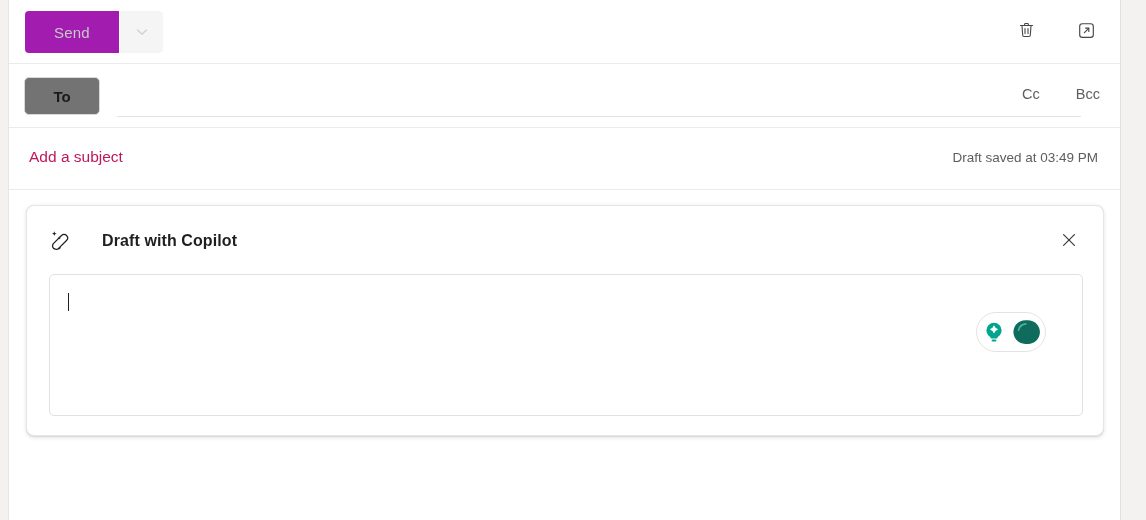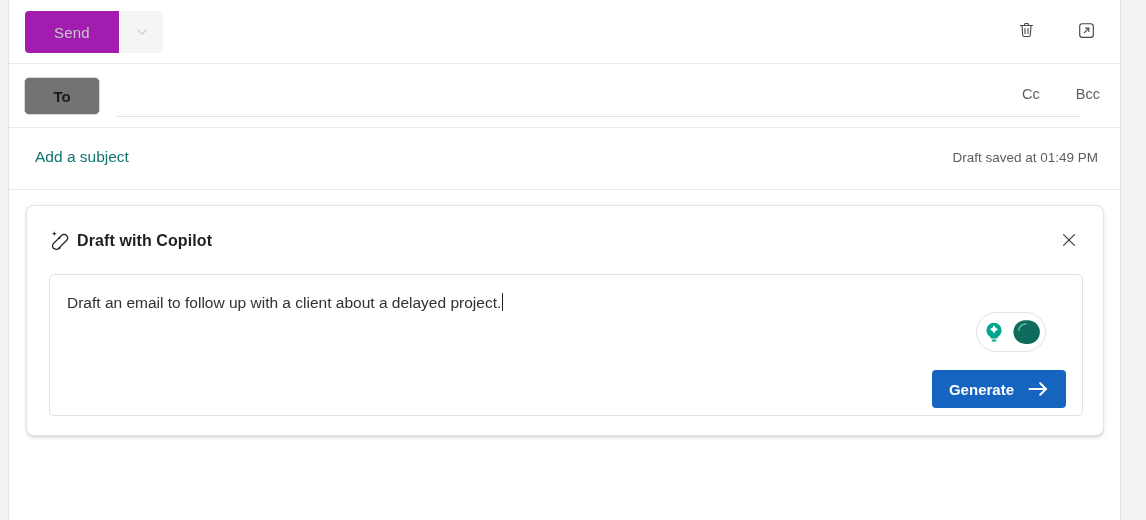--- a/index.html
+++ b/index.html
@@ -102,23 +102,23 @@
   }
 
   
   .subject-row {
     position: relative;
     height: 62px;
     border-bottom: 1px solid #ebebeb;
   }
   .subject-placeholder {
     position: absolute;
-    left: 26px; top: 20px;
+    left: 20px; top: 20px;
     font-size: 15.5px;
-    color: #0f766e;
+    color: #be185d;
   }
   .draft-status {
     position: absolute;
     right: 22px; top: 22px;
     font-size: 13.5px;
     color: #605e5c;
   }
 
   
   .copilot-card {
@@ -130,21 +130,21 @@
     border-radius: 8px;
     box-shadow: 0 1.6px 4px rgba(0,0,0,.10), 0 0.3px 1px rgba(0,0,0,.08);
   }
   .card-header {
     position: relative;
     height: 72px;
   }
   .card-title-group {
     position: absolute;
     left: 21px; top: 22px;
-    display: flex; align-items: center; gap: 3px;
+    display: flex; align-items: center; gap: 28px;
   }
   .copilot-icon { width: 26px; height: 26px; display:block; }
   .card-title {
     font-size: 16px;
     font-weight: 700;
     color: #201f1e;
     letter-spacing: .1px;
   }
   .card-close {
     position: absolute;
@@ -263,21 +263,21 @@
       <div class="to-pill">To</div>
       <div class="recipient-field"></div>
       <div class="ccbcc">
         <span>Cc</span>
         <span>Bcc</span>
       </div>
     </div>
 
     <div class="subject-row">
       <div class="subject-placeholder">Add a subject</div>
-      <div class="draft-status">Draft saved at 01:49 PM</div>
+      <div class="draft-status">Draft saved at 03:49 PM</div>
     </div>
 
     <div class="copilot-card">
 
       <div class="card-header">
         <div class="card-title-group">
           <span>
             <svg class="copilot-icon" viewBox="0 0 26 26" fill="none">
               <path d="M5.6 20.4c-1.4-1.4-1.4-3.6 0-5l7.9-7.9c1.4-1.4 3.6-1.4 5 0 1.4 1.4 1.4 3.6 0 5l-7.9 7.9" stroke="#201f1e" stroke-width="1.25" stroke-linecap="round" stroke-linejoin="round"></path>
               <path d="M5.6 20.4c2 1.2 4.8 1.1 6.6-.6" stroke="#201f1e" stroke-width="1.25" stroke-linecap="round" stroke-linejoin="round"></path>
@@ -290,48 +290,39 @@
         <div class="card-close">
           <span>
             <svg width="18" height="18" viewBox="0 0 18 18" fill="none">
               <path d="M3.6 3.6l10.8 10.8M14.4 3.6L3.6 14.4" stroke="#3b3a39" stroke-width="1.2" stroke-linecap="round"></path>
             </svg>
           </span>
         </div>
       </div>
 
       <div class="prompt-box">
-        <div class="prompt-text"><span>Draft an email to follow up with a client about a delayed project.</span><span class="caret"></span></div>
+        <div class="prompt-text"><span class="caret"></span></div>
 
         <div class="assist-chip">
           <span>
             <svg width="30" height="30" viewBox="0 0 30 30" fill="none">
               <circle cx="15" cy="13.4" r="7.6" fill="#00a58c"></circle>
               <rect x="11.4" y="19.4" width="7.2" height="2.1" rx="1.05" fill="#00a58c"></rect>
               <rect x="12.6" y="22.4" width="4.8" height="2" rx="1" fill="#00a58c"></rect>
               <path d="M15 8.2l1.55 2.6 2.6 1.55-2.6 1.55L15 16.5l-1.55-2.6-2.6-1.55 2.6-1.55z" fill="#ffffff"></path>
             </svg>
           </span>
           <span>
             <svg width="34" height="32" viewBox="0 0 34 32" fill="none">
               <path d="M16.5 4.2C9.7 4.2 4.4 9.4 4.4 16.1c0 6.7 5.3 11.9 12.1 11.9h2.3c6.8 0 12.1-5.2 12.1-11.9C30.9 9.4 25.6 4.2 18.8 4.2h-2.3z" fill="#0f6b5c"></path>
               <path d="M9.6 14.1c.7-3.4 3.6-6 7.2-6.3" stroke="#4db39f" stroke-width="1.7" stroke-linecap="round"></path>
             </svg>
           </span>
         </div>
 
-        <button class="generate-btn">
-          <span>Generate</span>
-          <span>
-            <svg width="22" height="18" viewBox="0 0 22 18" fill="none">
-              <path d="M2.5 9h16.5" stroke="#ffffff" stroke-width="2" stroke-linecap="round"></path>
-              <path d="M13.2 3.3L19 9l-5.8 5.7" stroke="#ffffff" stroke-width="2" stroke-linecap="round" stroke-linejoin="round"></path>
-            </svg>
-          </span>
-        </button>
       </div>
 
     </div>
 
   </div>
 
   <div class="right-rail"></div>
 </div>
 
 </body></html>

